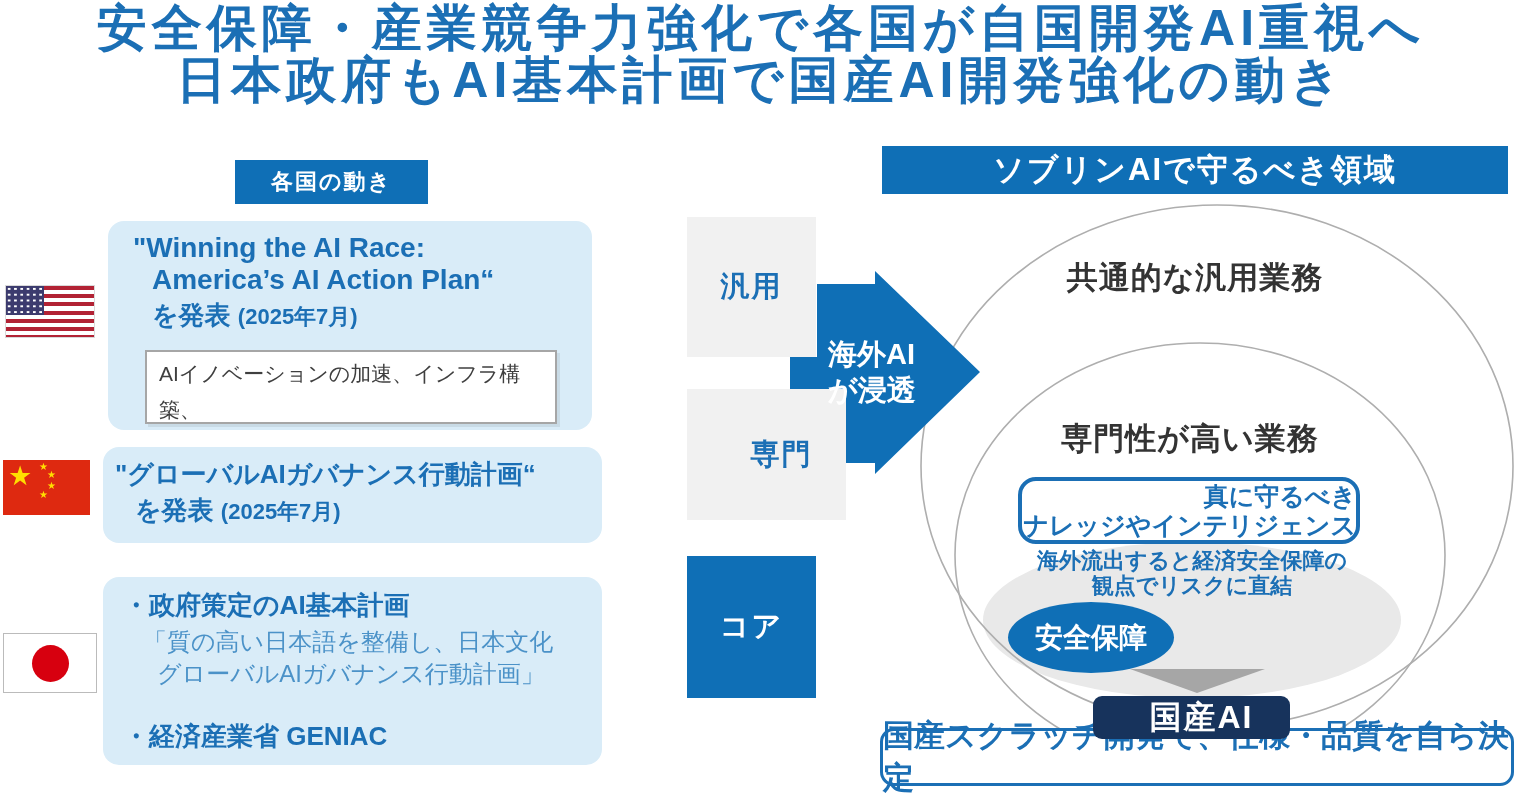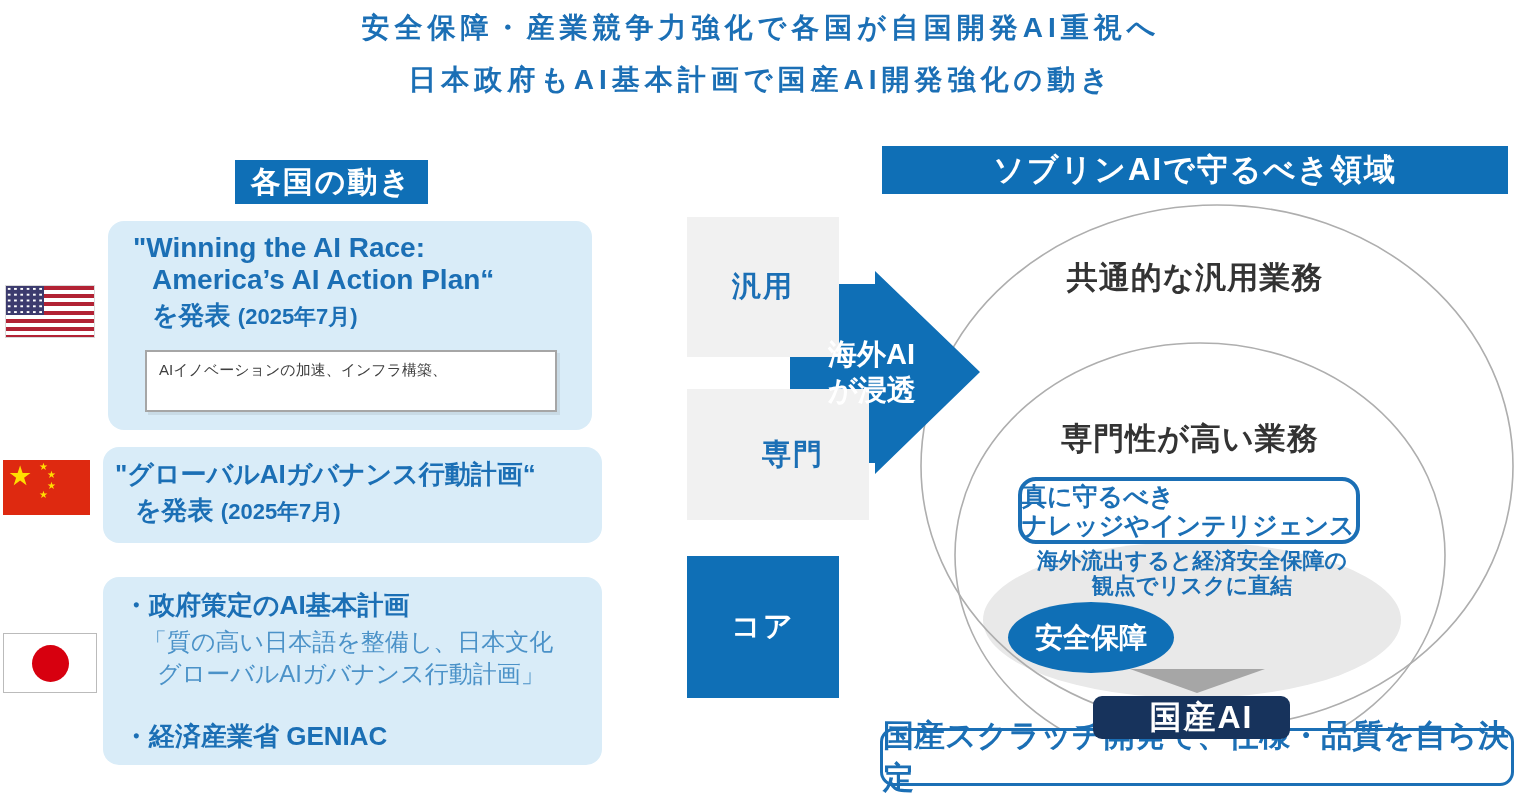--- a/index.html
+++ b/index.html
@@ -1,54 +1,54 @@
 <!DOCTYPE html>
 <html><head>
 <meta charset="utf-8">
 <style>
   html,body{margin:0;padding:0;background:#fff;}
   .canvas{position:relative;width:1522px;height:793px;background:#fff;overflow:hidden;
           font-family:"Liberation Sans",sans-serif;}
   .abs{position:absolute;}
   
   .title{left:0;right:0;top:2px;text-align:center;color:#1b6fb5;font-weight:bold;
-         font-size:28px;line-height:52px;letter-spacing:5px;}
+         font-size:50px;line-height:52px;letter-spacing:5px;}
   
   .hdr{background:#0f6fb6;color:#fff;font-weight:bold;display:flex;align-items:center;
        justify-content:center;}
-  .hdr-left{left:235px;top:160px;width:193px;height:44px;font-size:30px;letter-spacing:2px;}
+  .hdr-left{left:235px;top:160px;width:193px;height:44px;font-size:22px;letter-spacing:2px;}
   .hdr-right{left:882px;top:146px;width:626px;height:48px;font-size:31px;letter-spacing:2px;}
   
   .card{background:#d9ecf8;border-radius:16px;}
   .card-us{left:108px;top:221px;width:484px;height:209px;}
   .card-cn{left:103px;top:447px;width:499px;height:96px;}
   .card-jp{left:103px;top:577px;width:499px;height:188px;}
   .blue-b{color:#1b6fb5;font-weight:bold;}
   .fs28{font-size:28px;line-height:32px;}
   .fs26{font-size:26px;line-height:30px;}
   .date{font-size:22px;}
-  .note{left:37px;top:129px;width:412px;height:62px;background:#fff;border:2px solid #a6a6a6;
-        box-shadow:3px 3px 0 rgba(0,0,0,0.07);color:#3f3f3f;font-size:15px;line-height:28px;
+  .note{left:37px;top:129px;width:412px;height:74px;background:#fff;border:2px solid #a6a6a6;
+        box-shadow:3px 3px 0 rgba(0,0,0,0.07);color:#3f3f3f;font-size:21px;line-height:36px;
         padding:4px 0 0 12px;box-sizing:border-box;}
   .jp-quote{color:#4b92c8;font-size:24px;line-height:32px;}
   
-  .layer{left:687px;width:152px;background:#f1f1f1;color:#1b6fb5;font-weight:bold;
+  .layer{left:687px;width:129px;background:#f1f1f1;color:#1b6fb5;font-weight:bold;
          font-size:29px;display:flex;align-items:center;justify-content:center;letter-spacing:2px;}
   .layer-generic{top:217px;height:140px;}
   .layer-specialized{top:389px;height:131px;padding-left:30px;}
   .layer-core{top:556px;height:142px;background:#0f6fb6;color:#fff;}
   .arrow-label{left:828px;top:336px;color:#fff;font-weight:bold;font-size:29px;line-height:36px;z-index:4;}
   
   .scope-general{left:945px;top:261px;width:500px;text-align:center;color:#333;
                  font-weight:bold;font-size:31px;line-height:33px;letter-spacing:1px;}
   .scope-specialized{left:1000px;top:418px;width:380px;text-align:center;color:#333;
                  font-weight:bold;font-size:31px;letter-spacing:1px;}
   .knowledge{left:1018px;top:477px;width:342px;height:67px;background:#fff;
              border:4px solid #1b6fb5;border-radius:18px;box-sizing:border-box;
-             display:flex;flex-direction:column;align-items:flex-start;justify-content:center;
+             display:flex;flex-direction:column;align-items:flex-end;justify-content:center;
              color:#1b6fb5;font-weight:bold;font-size:25px;line-height:29px;z-index:3;}
   .risk{left:1002px;top:548px;width:380px;text-align:center;color:#1b6fb5;font-weight:bold;
         font-size:22px;line-height:25px;z-index:3;}
   .bubble{background:#0f6fb6;color:#fff;font-weight:bold;border-radius:50%;
           display:flex;flex-direction:column;align-items:center;justify-content:center;
           font-size:28px;line-height:32px;z-index:3;}
   .bubble-sec{left:1008px;top:602px;width:166px;height:71px;}
   .bubble-ind{left:1185px;top:599px;width:174px;height:74px;}
   .domestic{left:1093px;top:696px;width:177px;height:43px;background:#17335c;color:#fff;
             font-weight:bold;font-size:32px;border-radius:9px;display:flex;align-items:center;

